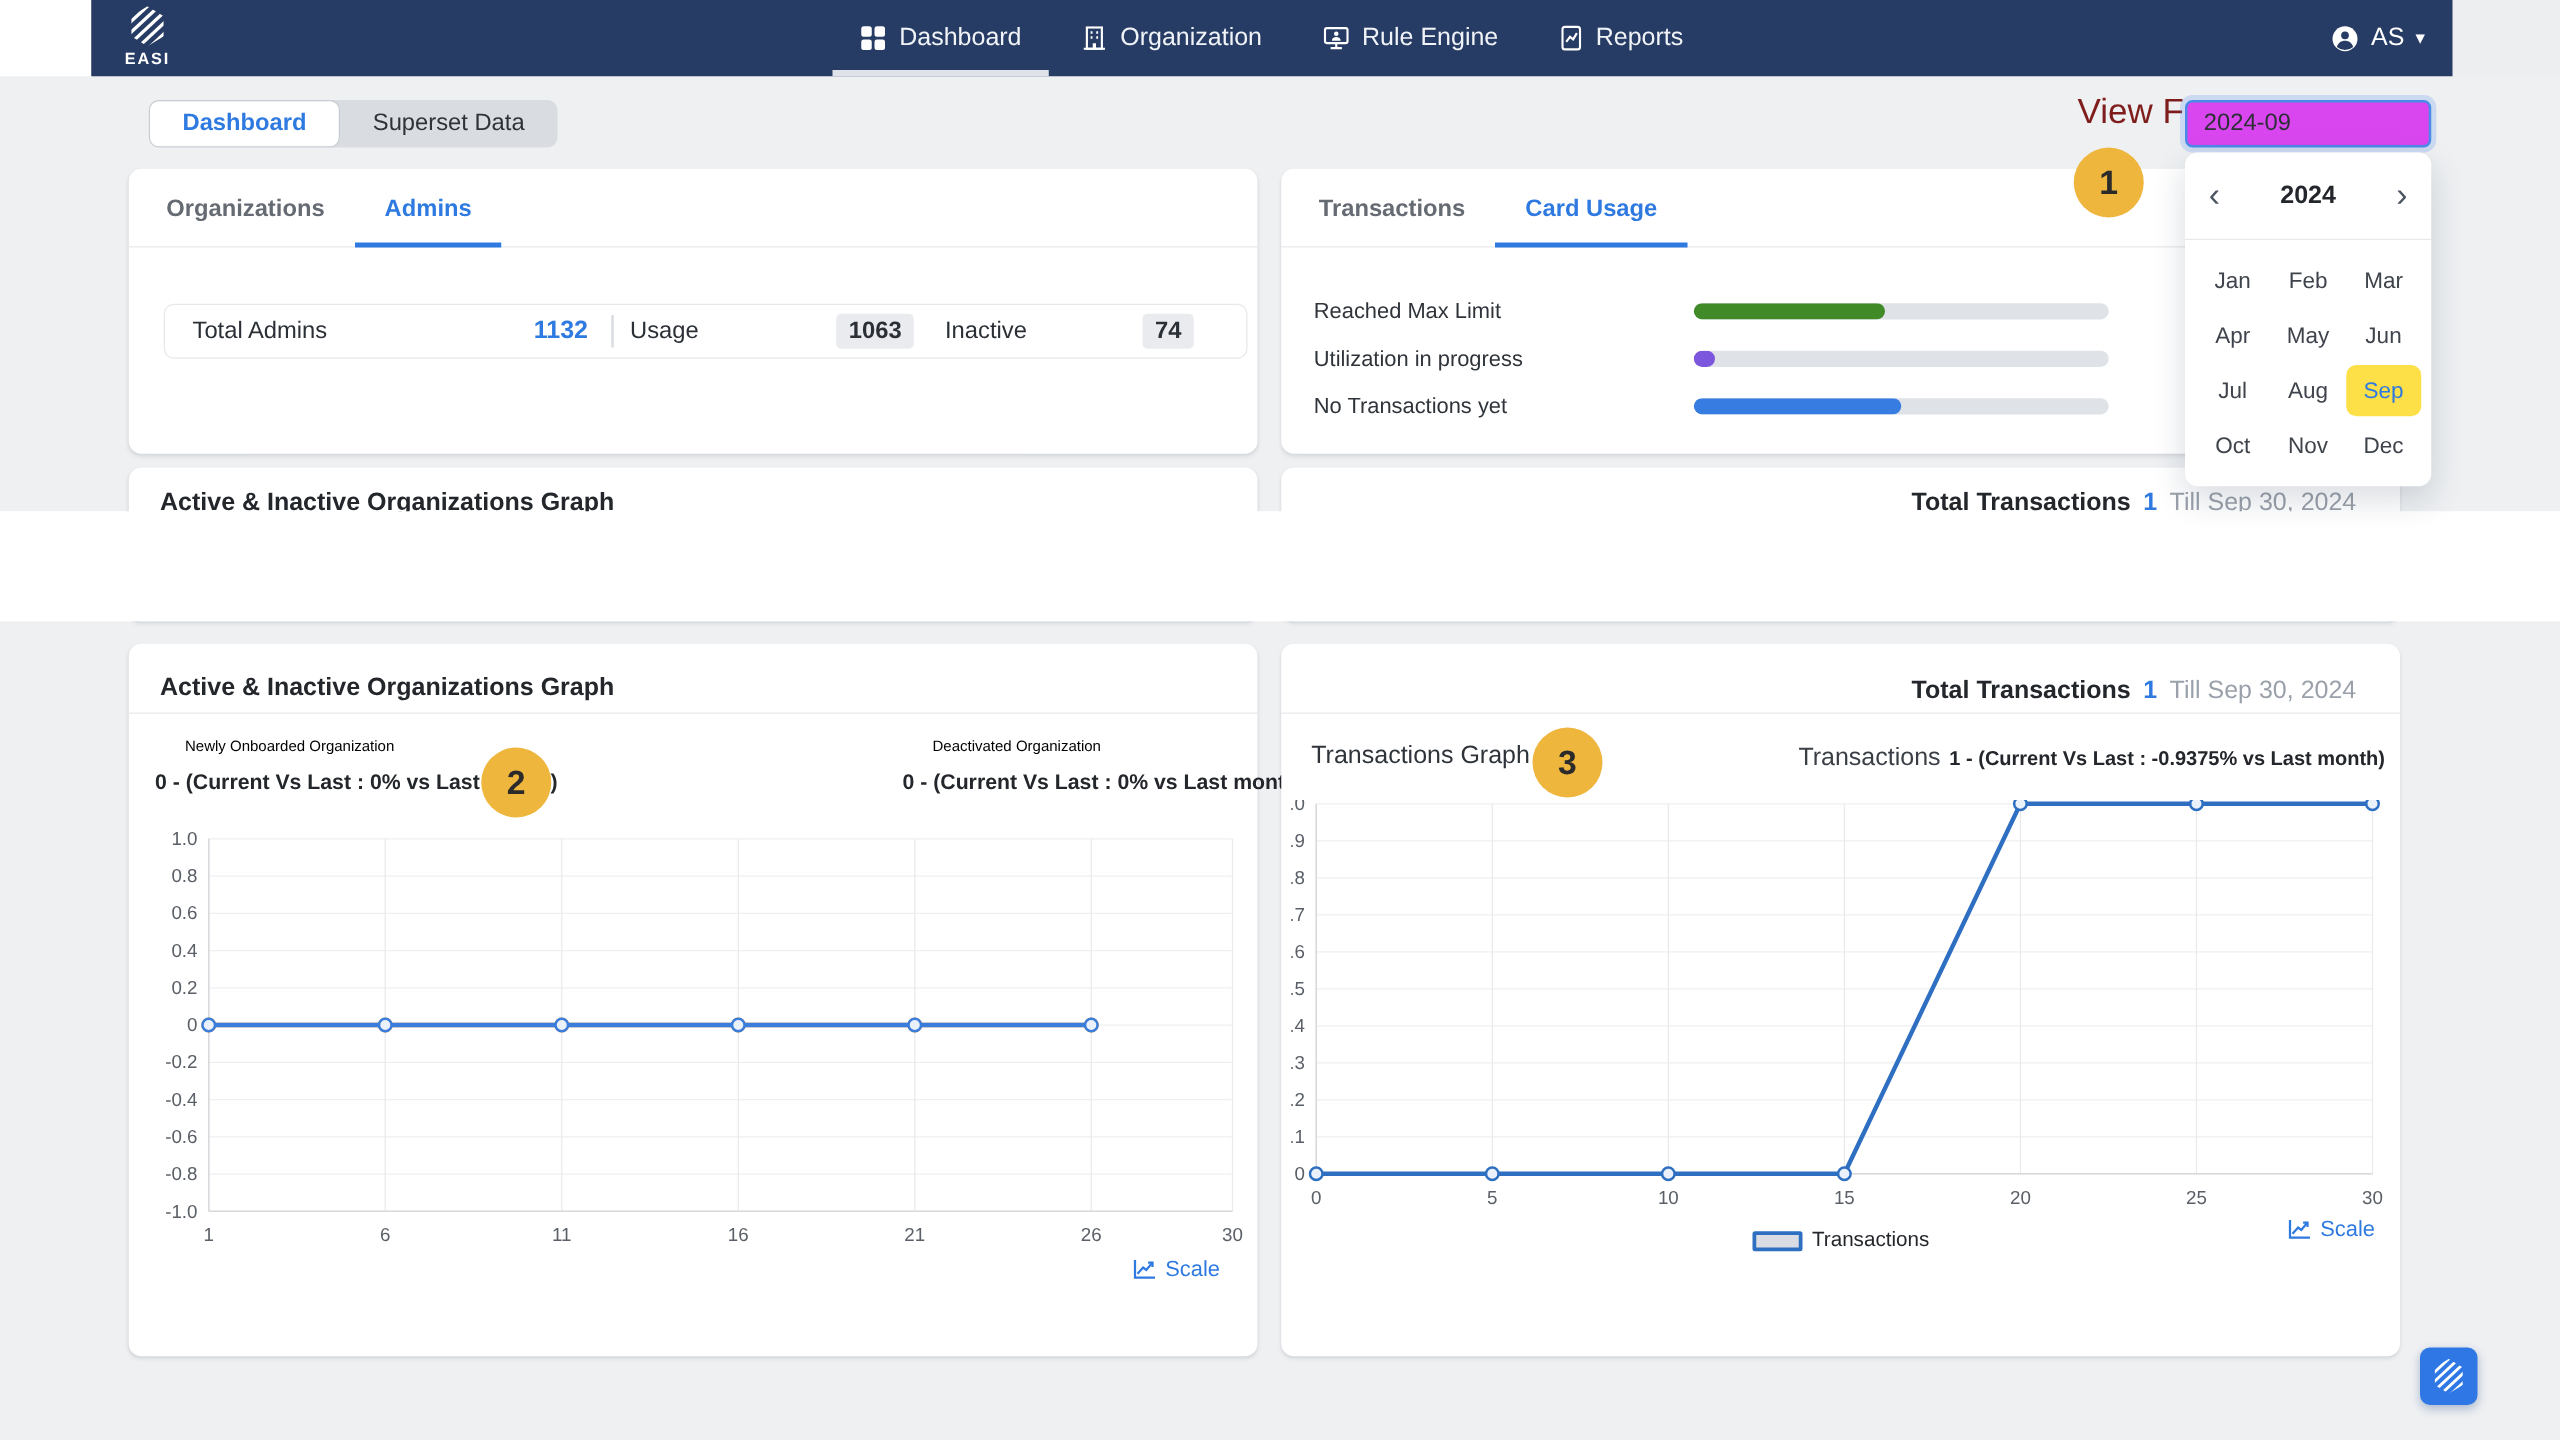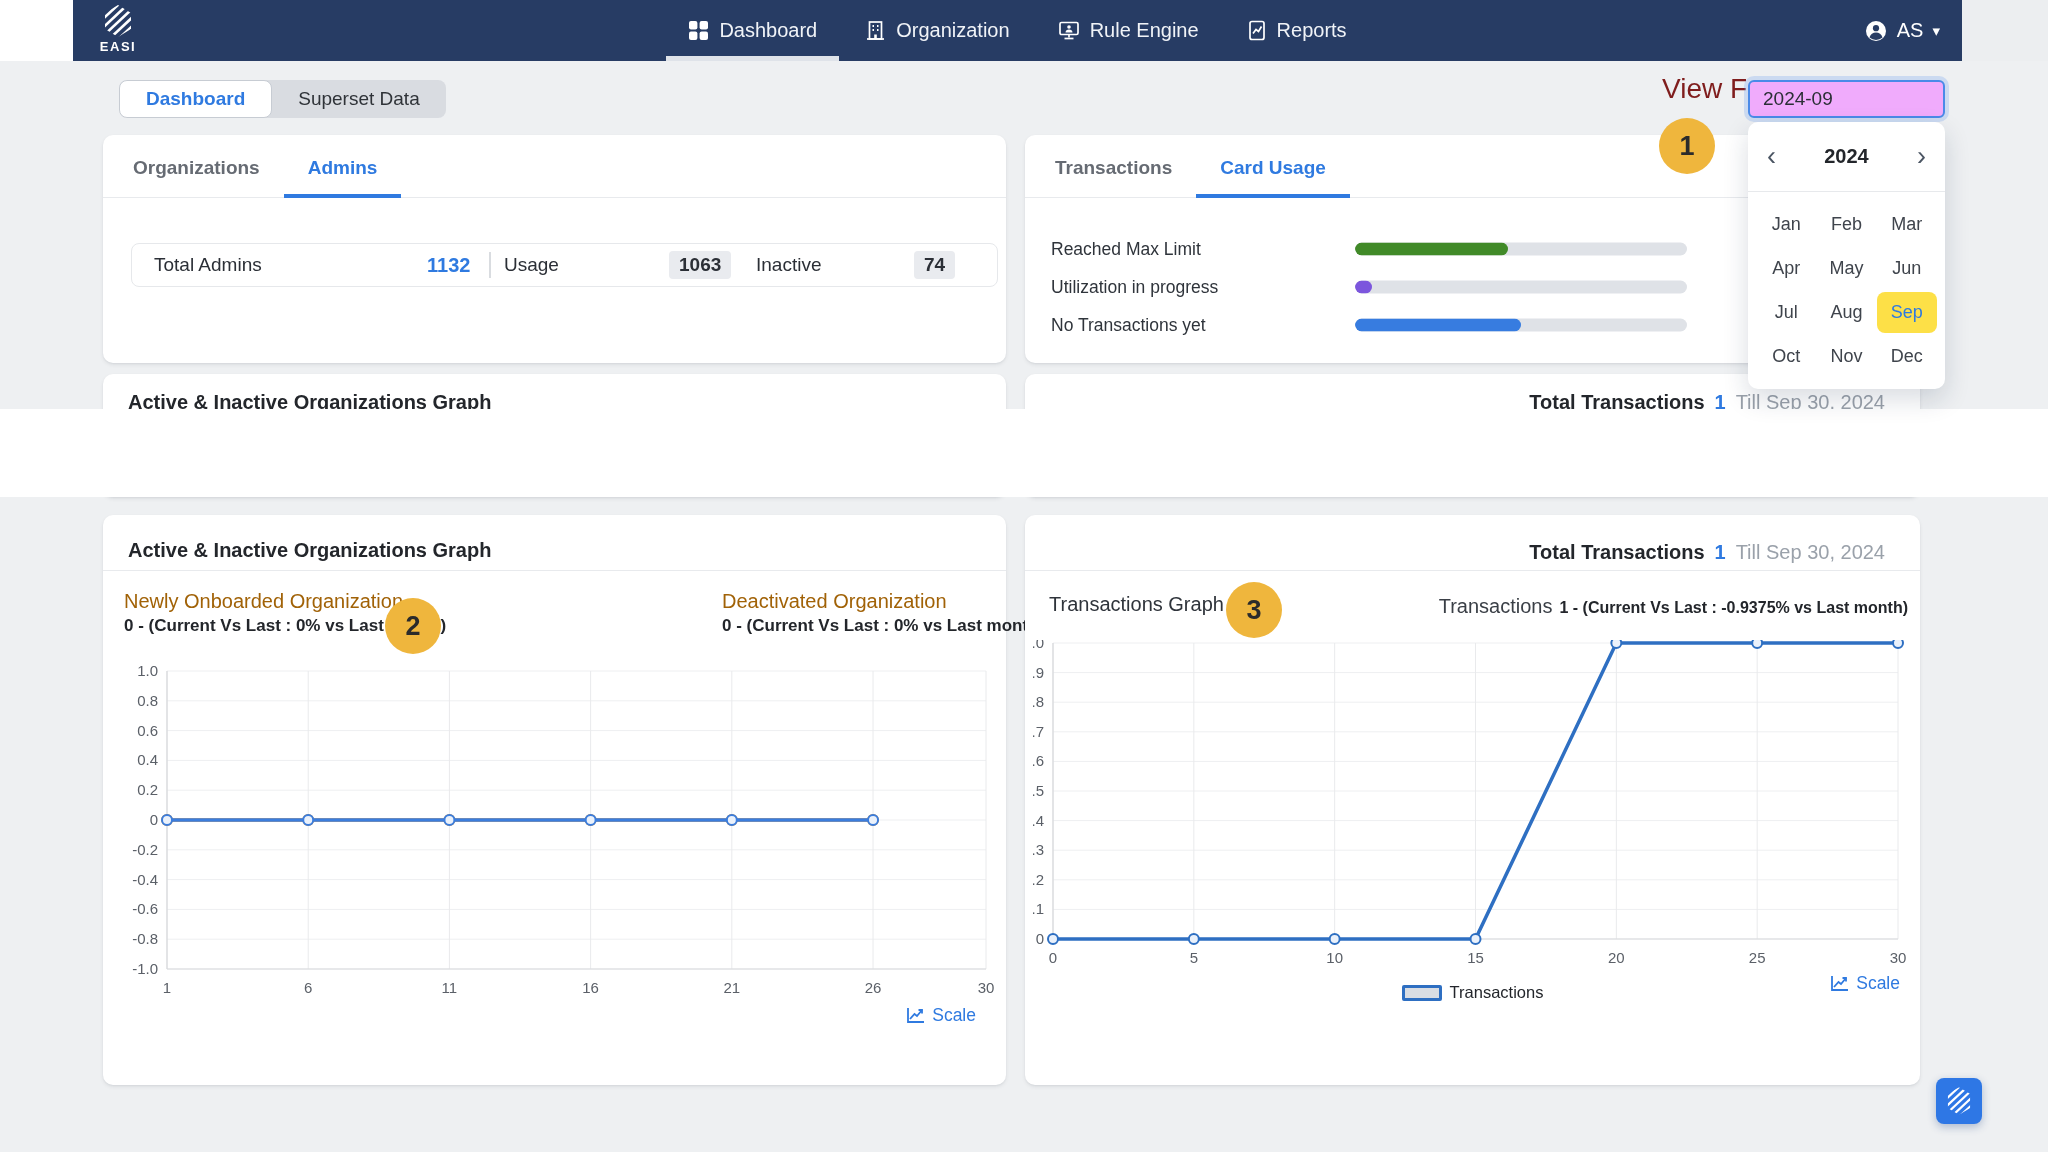--- a/index.html
+++ b/index.html
@@ -24,21 +24,21 @@
   .nav-item svg { display:block; }
   .nav-item.active::after { content:""; position:absolute; left:2px; right:2px; bottom:0; height:5px; background:#dfe3e9; }
   .nav-user { position:absolute; right:22px; top:0; height:61px; display:flex; align-items:center; gap:9px; color:#fff; font-size:20px; cursor:pointer; }
   .caret { font-size:15px; line-height:1; }
 
   
   .seg-toggle { left:119px; top:80px; height:38px; display:flex; background:#d9dce1; border-radius:8px; overflow:hidden; }
   .seg { display:flex; align-items:center; justify-content:center; font-size:19px; padding:0 26px; cursor:pointer; color:#2f3338; }
   .seg.active { background:#fff; color:#2f7ae0; font-weight:bold; border:1px solid #c7ccd3; border-radius:8px; }
   .view-for { left:1662px; top:73px; font-size:28px; color:#7f1d1d; }
-  .date-input { left:1748px; top:80px; width:197px; height:38px; background:#f0abfc; border:2px solid #4a8ae8; border-radius:6px;
+  .date-input { left:1748px; top:80px; width:197px; height:38px; background:#d946ef; border:2px solid #4a8ae8; border-radius:6px;
     box-shadow:0 0 0 4px rgba(80,140,235,.22); display:flex; align-items:center; padding-left:13px; font-size:19px; color:#2b2f36; }
 
   
   .dropdown { left:1748px; top:122px; width:197px; height:267px; background:#fff; border-radius:10px;
     box-shadow:0 10px 26px rgba(21,38,70,.16); z-index:5; }
   .dp-head { height:70px; display:flex; align-items:center; justify-content:space-between; padding:0 17px; border-bottom:1px solid #e7e9ec; }
   .dp-year { font-size:20px; font-weight:bold; color:#23262b; }
   .dp-chev { font-size:27px; color:#4b5563; cursor:pointer; line-height:1; padding:0 2px; }
   .dp-grid { display:grid; grid-template-columns:repeat(3,1fr); padding:12px 8px 10px; row-gap:3px; }
   .dp-cell { height:41px; display:flex; align-items:center; justify-content:center; font-size:18px; color:#3f444c; border-radius:8px; cursor:pointer; }
@@ -67,21 +67,21 @@
   .card-title { position:absolute; left:25px; font-size:20px; font-weight:bold; color:#23262b; white-space:nowrap; }
   .hdiv { position:absolute; left:0; right:0; top:55px; border-top:1px solid #e8eaed; }
   .right-head { position:absolute; right:35px; display:flex; align-items:baseline; gap:10px; white-space:nowrap; }
   .rh-bold { font-size:20px; font-weight:bold; color:#23262b; }
   .rh-blue { font-size:20px; font-weight:bold; color:#2f7ae0; }
   .rh-gray { font-size:20px; color:#9aa1aa; }
 
   .white-band { left:0; top:409px; width:2048px; height:88px; background:#fff; z-index:3; }
   .cut-card { z-index:2; overflow:hidden; }
 
-  .mini-label { position:absolute; font-size:20px; color:#a16207; white-space:nowrap; }
+  .mini-label { position:absolute; font-size:12px; color:#000000; white-space:nowrap;margin-left:24px; }
   .mini-value { position:absolute; font-size:17px; font-weight:bold; color:#23262b; white-space:nowrap; }
   .graph-title { position:absolute; font-size:20px; color:#2f343b; white-space:nowrap; }
   .tx-head { position:absolute; display:flex; align-items:baseline; gap:7px; white-space:nowrap; }
   .tx-head .big { font-size:20px; color:#3a3f46; }
   .tx-head .small { font-size:16px; font-weight:bold; color:#23262b; }
 
   .legend-row { position:absolute; left:0; right:0; display:flex; justify-content:center; align-items:center; gap:12px; }
   .legend-item { display:flex; align-items:center; gap:8px; font-size:16.5px; color:#23262b; }
   .swatch { width:40px; height:16px; border:3px solid #888; border-radius:2px; }
   .scale-link { position:absolute; display:flex; align-items:center; gap:7px; color:#2f7ae0; font-size:17.5px; cursor:pointer; }

